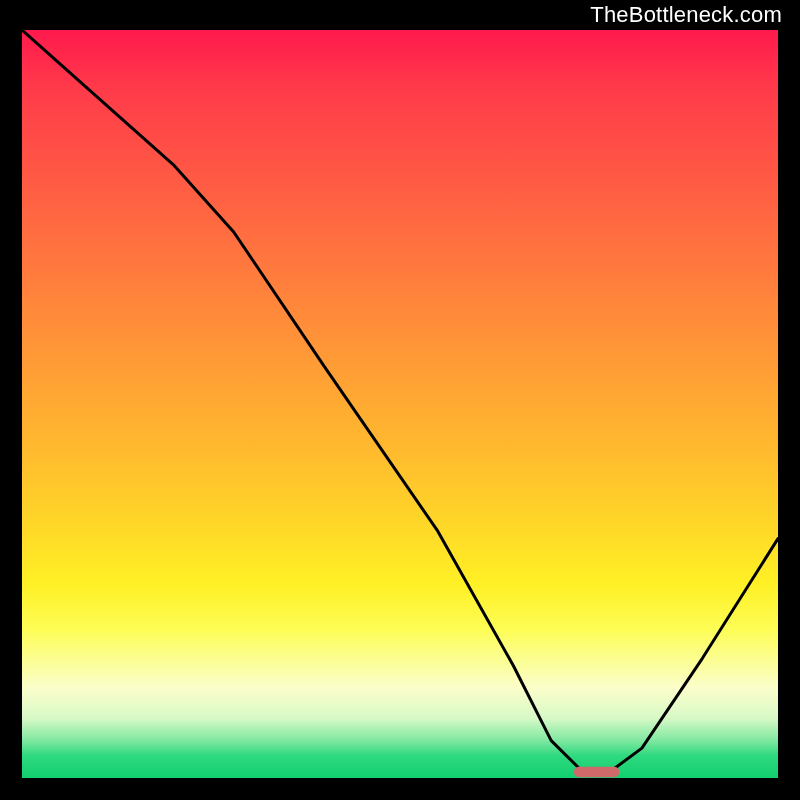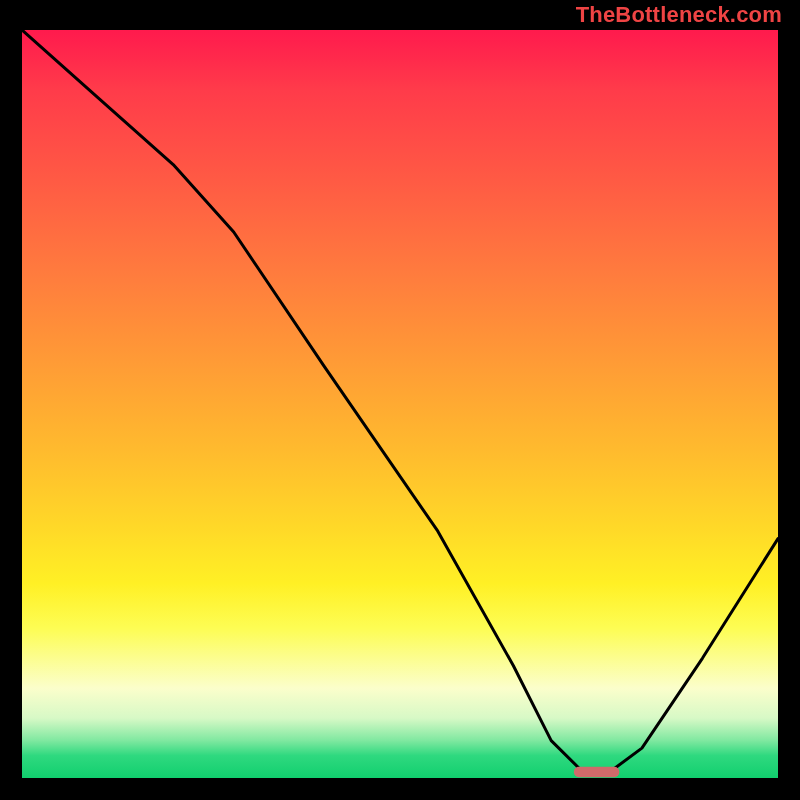--- a/index.html
+++ b/index.html
@@ -14,23 +14,23 @@
   .frame {
     position: relative;
     width: 800px;
     height: 800px;
     background: #000;
   }
   .watermark {
     position: absolute;
     top: 2px;
     right: 18px;
-    color: #ef4444;
+    color: #ffffff;
     font-size: 22px;
-    font-weight: 700;
+    font-weight: 400;
     letter-spacing: 0.2px;
     user-select: none;
   }
   .plot-area {
     position: absolute;
     left: 22px;
     top: 30px;
     width: 756px;
     height: 748px;
     

